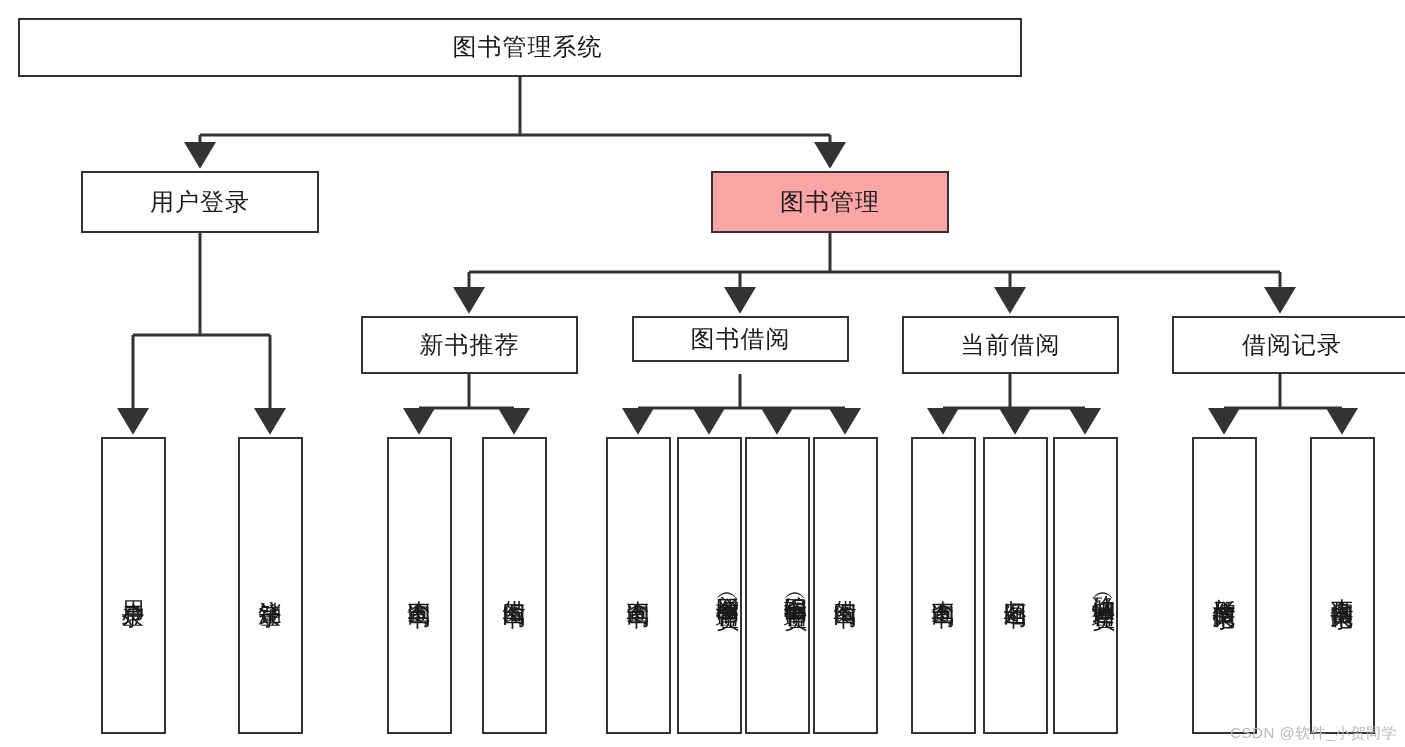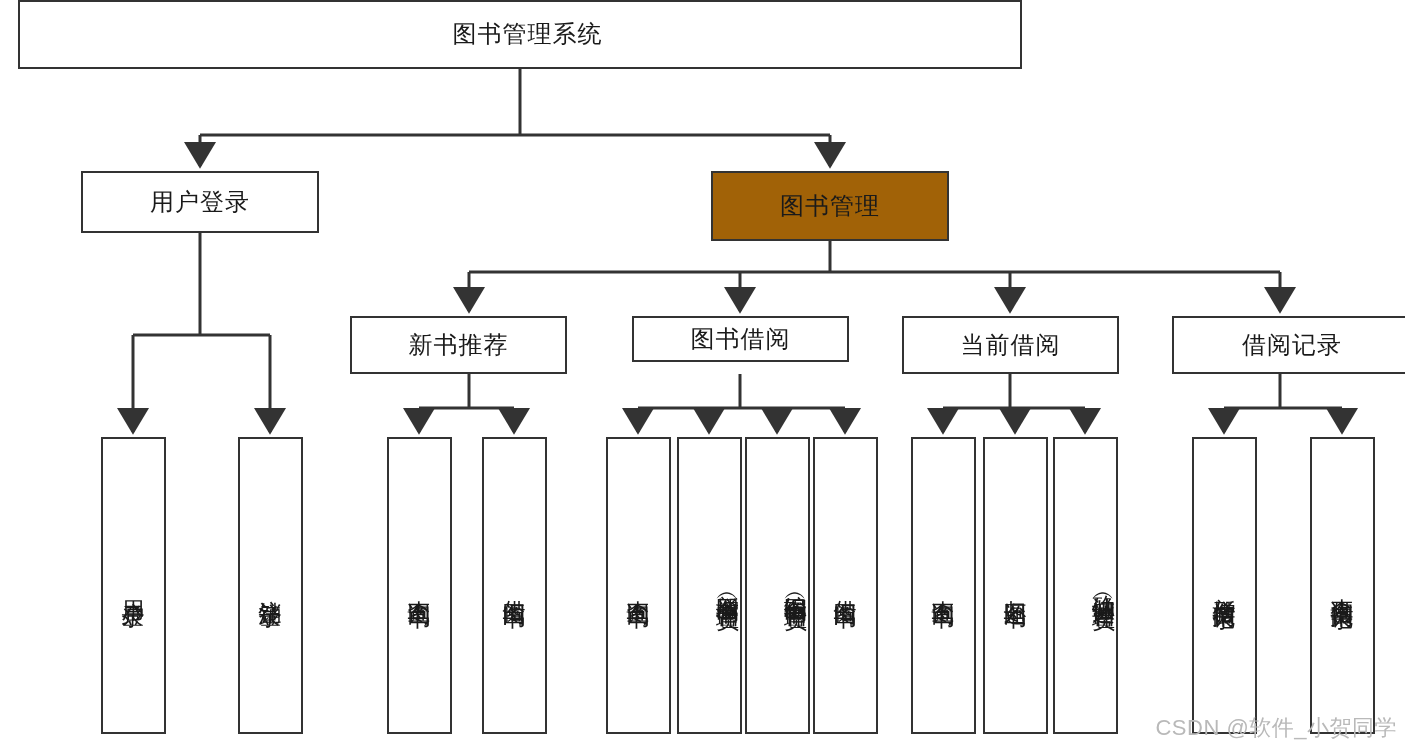--- a/index.html
+++ b/index.html
@@ -50,21 +50,21 @@
     padding-bottom: 4px;
     white-space: nowrap;
   }
   .node-v.top-aligned {
     align-items: flex-start;
   }
   .watermark {
     position: absolute;
     right: 8px;
     bottom: 4px;
-    font-size: 22px;
+    font-size: 15px;
     color: #b9b9b9;
     letter-spacing: 0.5px;
     white-space: nowrap;
   }
 </style>
 </head>
 <body>
 
 <div id="canvas">
 
@@ -112,26 +112,26 @@
       <path d="M 1015 408 L 1015 432" marker-end="url(#arrow)"></path>
       <path d="M 1085 408 L 1085 432" marker-end="url(#arrow)"></path>
 
       <path d="M 1280 374 L 1280 408"></path>
       <path d="M 1224 408 L 1342 408"></path>
       <path d="M 1224 408 L 1224 432" marker-end="url(#arrow)"></path>
       <path d="M 1342 408 L 1342 432" marker-end="url(#arrow)"></path>
     </g>
   </svg>
 
-  <div class="node node-h" id="root-node" style="left: 18px; top: 0; width: 1004px; height: 69px; border-color: rgb(51, 51, 51); background: rgb(255, 255, 255); color: rgb(26, 26, 26); padding-left: 15px;">图书管理系统</div>
+  <div class="node node-h" id="root-node" style="left: 18px; top: 18px; width: 1004px; height: 59px; border-color: rgb(51, 51, 51); background: rgb(255, 255, 255); color: rgb(26, 26, 26); padding-left: 15px;">图书管理系统</div>
 
   <div class="node node-h" id="l2-0" style="left: 81px; top: 171px; width: 238px; height: 62px; border-color: rgb(51, 51, 51); background: rgb(255, 255, 255); color: rgb(26, 26, 26);">用户登录</div>
-  <div class="node node-h" id="l2-1" style="left: 711px; top: 171px; width: 238px; height: 70px; border-color: rgb(51, 51, 51); background: #a16207; color: rgb(26, 26, 26);">图书管理</div>
+  <div class="node node-h" id="l2-1" style="left: 711px; top: 171px; width: 238px; height: 62px; border-color: rgb(51, 51, 51); background: #fca5a5; color: rgb(26, 26, 26);">图书管理</div>
 
-  <div class="node node-h" id="l3-0" style="left: 350px; top: 316px; width: 217px; height: 58px; border-color: rgb(51, 51, 51); background: rgb(255, 255, 255); color: rgb(26, 26, 26);">新书推荐</div>
+  <div class="node node-h" id="l3-0" style="left: 361px; top: 316px; width: 217px; height: 58px; border-color: rgb(51, 51, 51); background: rgb(255, 255, 255); color: rgb(26, 26, 26);">新书推荐</div>
   <div class="node node-h" id="l3-1" style="left: 632px; top: 316px; width: 217px; height: 46px; border-color: rgb(51, 51, 51); background: rgb(255, 255, 255); color: rgb(26, 26, 26);">图书借阅</div>
   <div class="node node-h" id="l3-2" style="left: 902px; top: 316px; width: 217px; height: 58px; border-color: rgb(51, 51, 51); background: rgb(255, 255, 255); color: rgb(26, 26, 26);">当前借阅</div>
   <div class="node node-h" id="l3-3" style="left: 1172px; top: 316px; width: 240px; height: 58px; border-color: rgb(51, 51, 51); background: rgb(255, 255, 255); color: rgb(26, 26, 26);">借阅记录</div>
 
   <div class="node node-v" id="leaf-0" style="left: 101px; top: 437px; width: 65px; height: 297px; border-color: rgb(51, 51, 51); background: rgb(255, 255, 255); color: rgb(26, 26, 26);">用户登录</div>
   <div class="node node-v" id="leaf-1" style="left: 238px; top: 437px; width: 65px; height: 297px; border-color: rgb(51, 51, 51); background: rgb(255, 255, 255); color: rgb(26, 26, 26);">注销登录</div>
   <div class="node node-v" id="leaf-2" style="left: 387px; top: 437px; width: 65px; height: 297px; border-color: rgb(51, 51, 51); background: rgb(255, 255, 255); color: rgb(26, 26, 26);">查询图书</div>
   <div class="node node-v" id="leaf-3" style="left: 482px; top: 437px; width: 65px; height: 297px; border-color: rgb(51, 51, 51); background: rgb(255, 255, 255); color: rgb(26, 26, 26);">借阅图书</div>
   <div class="node node-v" id="leaf-4" style="left: 606px; top: 437px; width: 65px; height: 297px; border-color: rgb(51, 51, 51); background: rgb(255, 255, 255); color: rgb(26, 26, 26);">查询图书</div>
   <div class="node node-v top-aligned" id="leaf-5" style="left: 677px; top: 437px; width: 65px; height: 297px; border-color: rgb(51, 51, 51); background: rgb(255, 255, 255); color: rgb(26, 26, 26);">新增图书（管理员）</div>

